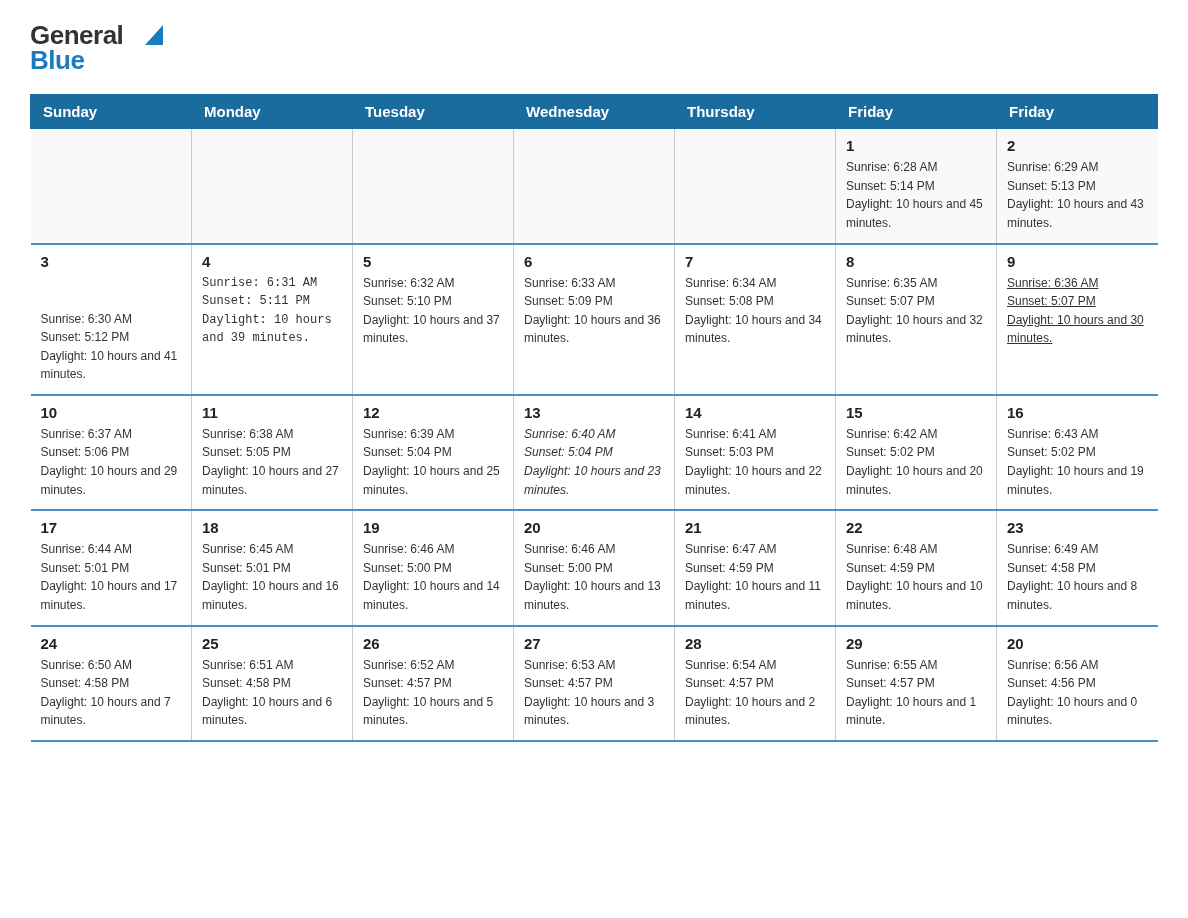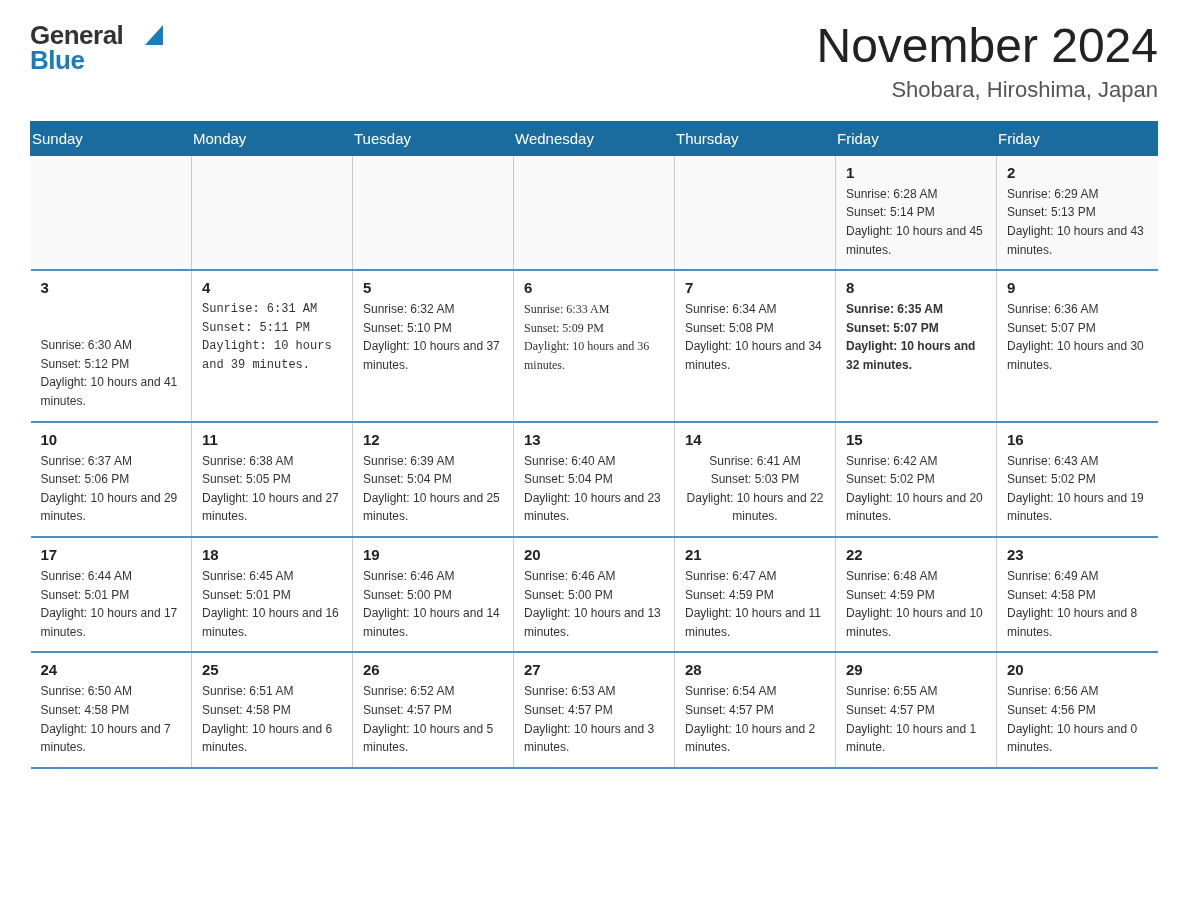--- a/index.html
+++ b/index.html
@@ -56,22 +56,22 @@
       width: 100%;
       border-collapse: collapse;
       table-layout: fixed;
     }
     thead tr {
       background-color: #1a6b9e;
     }
     thead th {
       color: #ffffff;
       font-size: 15px;
-      font-weight: normal;
-      padding: 8px 1px;
+      font-weight: bold;
+      padding: 8px 12px;
       text-align: left;
       border: 1px solid #1a6b9e;
       margin-top: 20px;
     }
     tbody tr {
       border-bottom: 2px solid #4a90c4;
     }
     tbody td {
       vertical-align: top;
       padding: 8px 10px 10px 10px;
@@ -109,24 +109,20 @@
       <span style="display:inline-block; margin-left:2px; margin-top:2px;">
         <svg width="18" height="20" viewBox="0 0 18 20">
           <polygon points="0,20 18,20 18,0" fill="#1a7bbf"></polygon>
         </svg>
       </span>
     </div>
     <div class="logo-line2">
       <span class="logo-blue">Blue</span>
     </div>
   </div>
-  <div class="title-block">
-    <div class="calendar-title">November 2024</div>
-    <div class="calendar-subtitle">Shobara, Hiroshima, Japan</div>
-  </div>
 </div>
 
 <table>
   <thead>
     <tr>
       <th>Sunday</th>
       <th>Monday</th>
       <th>Tuesday</th>
       <th>Wednesday</th>
       <th>Thursday</th>
@@ -168,39 +164,39 @@
 Daylight: 10 hours and 39 minutes.</div>
         </td>
         <td>
           <span class="day-number">5</span>
           <div class="day-info" style="white-space: pre-line;">Sunrise: 6:32 AM
 Sunset: 5:10 PM
 Daylight: 10 hours and 37 minutes.</div>
         </td>
         <td>
           <span class="day-number">6</span>
-          <div class="day-info" style="white-space: pre-line; font-family: Liberation Serif, serif;">Sunrise: 6:33 AM
+          <div class="day-info" style="white-space: pre-line;">Sunrise: 6:33 AM
 Sunset: 5:09 PM
 Daylight: 10 hours and 36 minutes.</div>
         </td>
         <td>
           <span class="day-number">7</span>
           <div class="day-info" style="white-space: pre-line;">Sunrise: 6:34 AM
 Sunset: 5:08 PM
 Daylight: 10 hours and 34 minutes.</div>
         </td>
         <td>
           <span class="day-number">8</span>
-          <div class="day-info" style="white-space: pre-line; font-weight: bold;">Sunrise: 6:35 AM
+          <div class="day-info" style="white-space: pre-line;">Sunrise: 6:35 AM
 Sunset: 5:07 PM
 Daylight: 10 hours and 32 minutes.</div>
         </td>
         <td>
           <span class="day-number">9</span>
-          <div class="day-info" style="white-space: pre-line;">Sunrise: 6:36 AM
+          <div class="day-info" style="white-space: pre-line; text-decoration: underline;">Sunrise: 6:36 AM
 Sunset: 5:07 PM
 Daylight: 10 hours and 30 minutes.</div>
         </td>
       </tr>
       <tr>
         <td>
           <span class="day-number">10</span>
           <div class="day-info" style="white-space: pre-line;">Sunrise: 6:37 AM
 Sunset: 5:06 PM
 Daylight: 10 hours and 29 minutes.</div>
@@ -212,27 +208,27 @@
 Daylight: 10 hours and 27 minutes.</div>
         </td>
         <td>
           <span class="day-number">12</span>
           <div class="day-info" style="white-space: pre-line;">Sunrise: 6:39 AM
 Sunset: 5:04 PM
 Daylight: 10 hours and 25 minutes.</div>
         </td>
         <td>
           <span class="day-number">13</span>
-          <div class="day-info" style="white-space: pre-line;">Sunrise: 6:40 AM
+          <div class="day-info" style="white-space: pre-line; font-style: italic;">Sunrise: 6:40 AM
 Sunset: 5:04 PM
 Daylight: 10 hours and 23 minutes.</div>
         </td>
         <td>
           <span class="day-number">14</span>
-          <div class="day-info" style="white-space: pre-line; text-align: center;">Sunrise: 6:41 AM
+          <div class="day-info" style="white-space: pre-line;">Sunrise: 6:41 AM
 Sunset: 5:03 PM
 Daylight: 10 hours and 22 minutes.</div>
         </td>
         <td>
           <span class="day-number">15</span>
           <div class="day-info" style="white-space: pre-line;">Sunrise: 6:42 AM
 Sunset: 5:02 PM
 Daylight: 10 hours and 20 minutes.</div>
         </td>
         <td>

